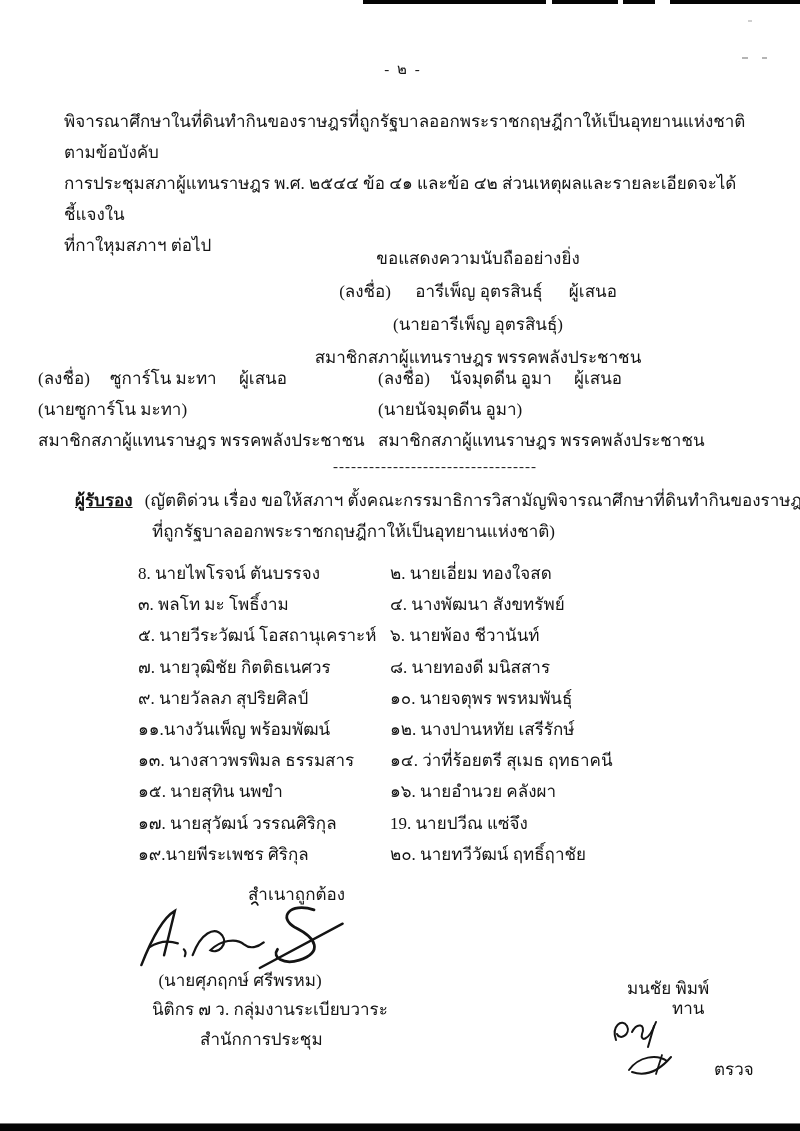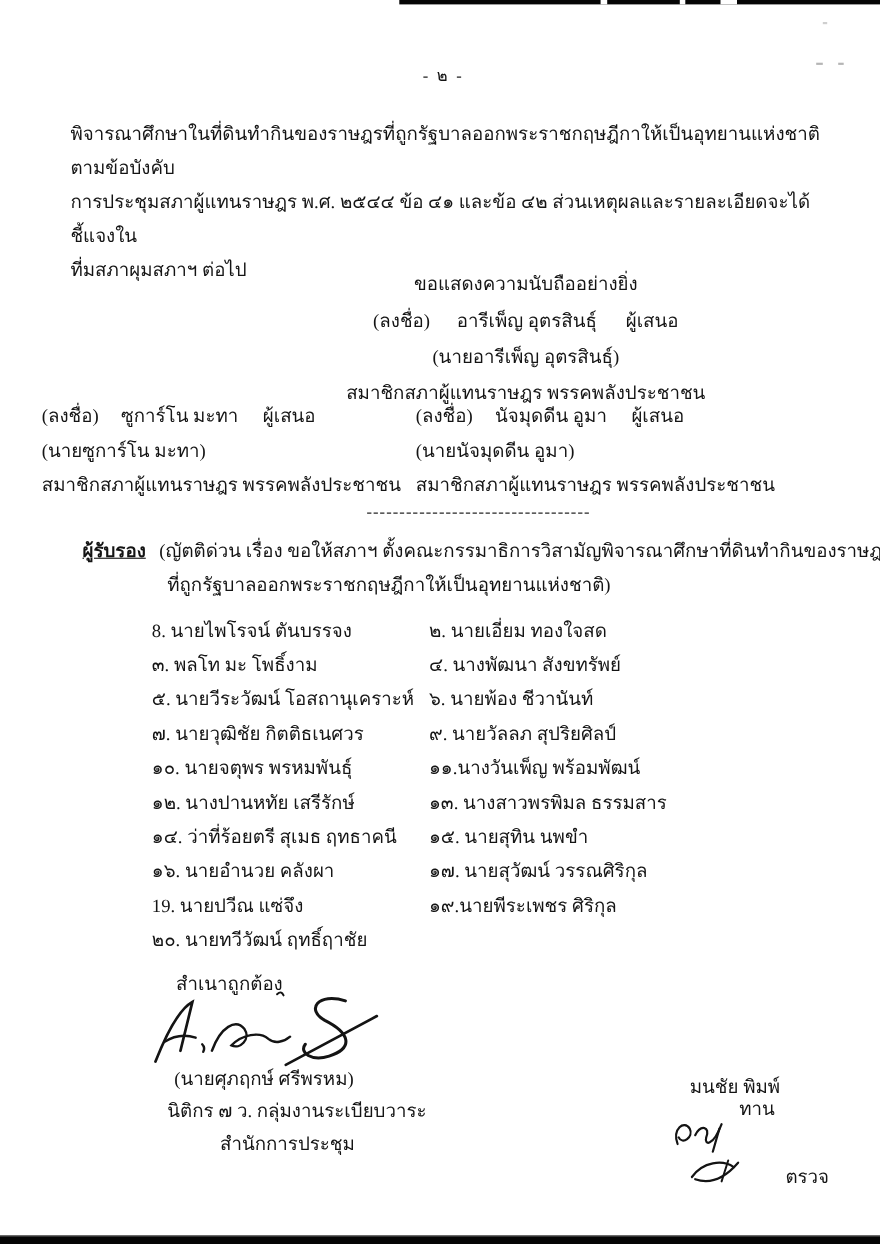--- a/index.html
+++ b/index.html
@@ -51,21 +51,21 @@
 
   .names-grid {
     top: 557px; left: 138px; width: 572px;
     display: grid;
     grid-template-columns: 252px 1fr;
     grid-auto-rows: 31.2px;
     align-items: center;
     white-space: nowrap;
   }
 
-  .cert-label { top: 880px; left: 160px; width: 185px; text-align: left; }
+  .cert-label { top: 880px; left: 160px; width: 185px; text-align: right; }
   .cert-sig { top: 898px; left: 133px; width: 218px; height: 74px; }
   .cert-name { top: 966px; left: 140px; width: 200px; text-align: center; }
   .cert-title { top: 995px; left: 152px; width: 320px; }
   .cert-office { top: 1025px; left: 200px; width: 200px; }
 
   .typist { top: 974px; left: 627px; width: 120px; }
   .proof-sig { top: 1016px; left: 610px; width: 58px; height: 34px; }
   .proof-label { top: 994px; left: 672px; }
   .check-sig { top: 1052px; left: 626px; width: 48px; height: 24px; }
   .check-label { top: 1055px; left: 678px; margin-left: 36px; }
@@ -84,21 +84,21 @@
   </div>
   <div class="abs speck" style="top:57px;left:742px;width:6px;"></div>
   <div class="abs speck" style="top:57px;left:762px;width:5px;"></div>
   <div class="abs speck" style="top:20px;left:748px;width:4px;background:#cfcfcf;"></div>
 
   <div class="abs page-number">- ๒ -</div>
 
   <div class="abs body-par">
     <div class="line">พิจารณาศึกษาในที่ดินทำกินของราษฎรที่ถูกรัฐบาลออกพระราชกฤษฎีกาให้เป็นอุทยานแห่งชาติ ตามข้อบังคับ</div>
     <div class="line">การประชุมสภาผู้แทนราษฎร พ.ศ. ๒๕๔๔ ข้อ ๔๑ และข้อ ๔๒ ส่วนเหตุผลและรายละเอียดจะได้ชี้แจงใน</div>
-    <div class="line">ที่มสภาผุมสภาฯ ต่อไป</div>
+    <div class="line">ที่กาใหุมสภาฯ ต่อไป</div>
   </div>
 
   <div class="abs closing-block">
     <div class="row">ขอแสดงความนับถืออย่างยิ่ง</div>
     <div class="row sign-row">
       <span class="g1">(ลงชื่อ)</span>
       <span>อารีเพ็ญ อุตรสินธุ์</span>
       <span class="g2">ผู้เสนอ</span>
     </div>
     <div class="row">(นายอารีเพ็ญ อุตรสินธุ์)</div>
@@ -135,20 +135,21 @@
   <div class="abs endorse-line2">ที่ถูกรัฐบาลออกพระราชกฤษฎีกาให้เป็นอุทยานแห่งชาติ)</div>
 
   <div class="abs names-grid">
     <span>8. นายไพโรจน์ ตันบรรจง</span>
     <span>๒. นายเอี่ยม ทองใจสด</span>
     <span>๓. พลโท มะ โพธิ์งาม</span>
     <span>๔. นางพัฒนา สังขทรัพย์</span>
     <span>๕. นายวีระวัฒน์ โอสถานุเคราะห์</span>
     <span>๖. นายพ้อง ชีวานันท์</span>
     <span>๗. นายวุฒิชัย กิตติธเนศวร</span>
+    <span>๘. นายทองดี มนิสสาร</span>
     <span>๙. นายวัลลภ สุปริยศิลป์</span>
     <span>๑๐. นายจตุพร พรหมพันธุ์</span>
     <span>๑๑.นางวันเพ็ญ พร้อมพัฒน์</span>
     <span>๑๒. นางปานหทัย เสรีรักษ์</span>
     <span>๑๓. นางสาวพรพิมล ธรรมสาร</span>
     <span>๑๔. ว่าที่ร้อยตรี สุเมธ ฤทธาคนี</span>
     <span>๑๕. นายสุทิน นพขำ</span>
     <span>๑๖. นายอำนวย คลังผา</span>
     <span>๑๗. นายสุวัฒน์ วรรณศิริกุล</span>
     <span>19. นายปวีณ แซ่จึง</span>

